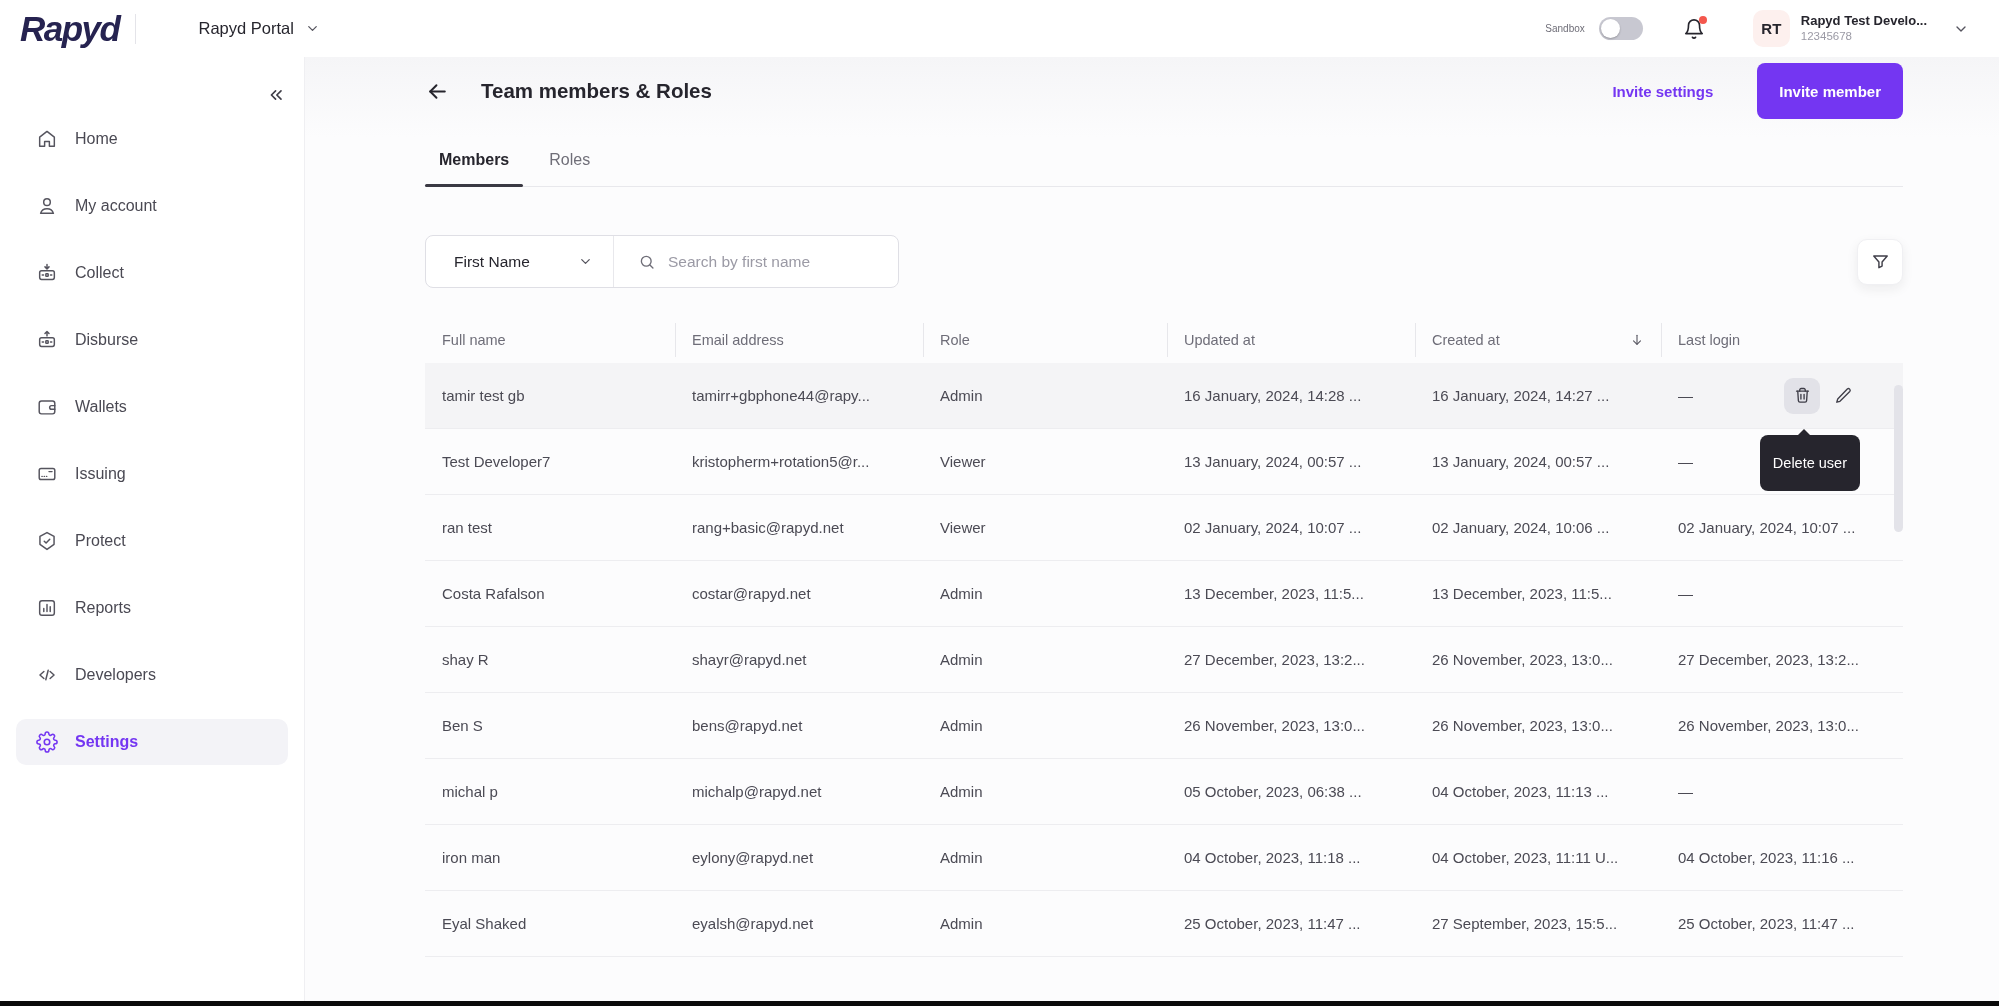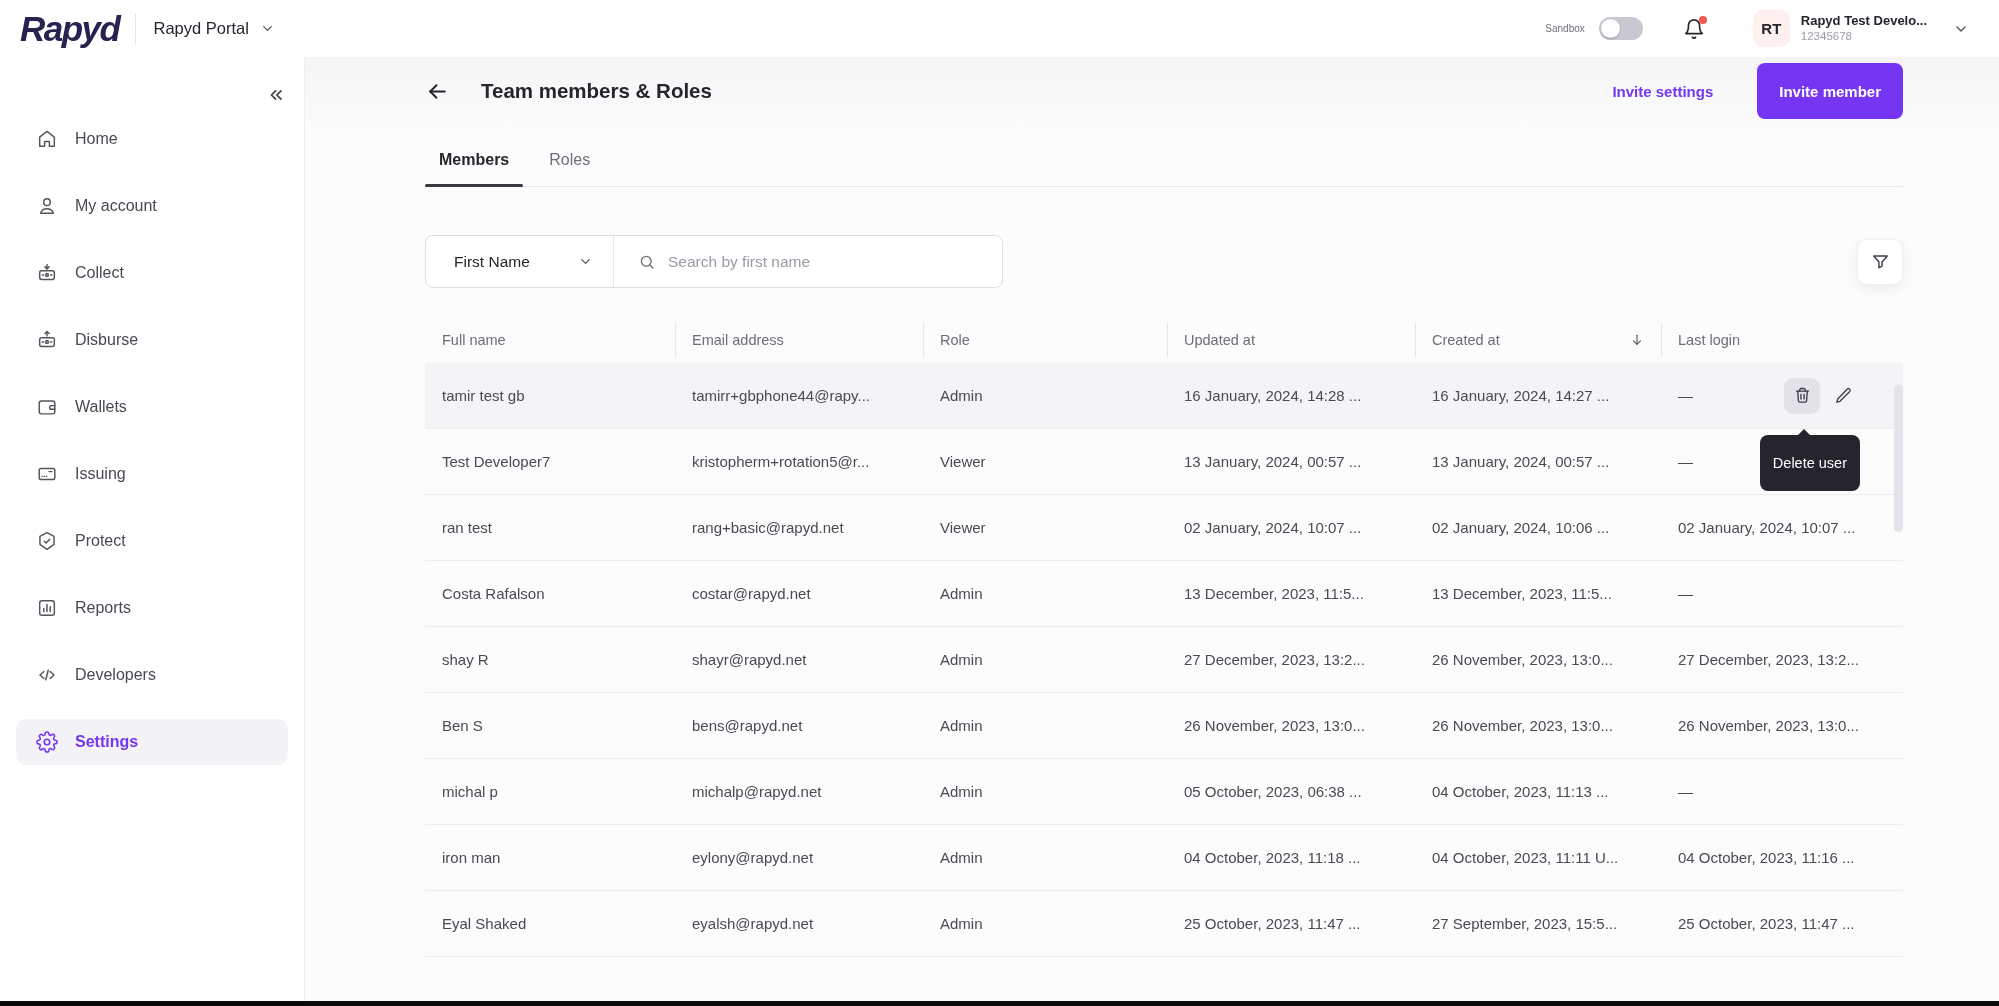--- a/index.html
+++ b/index.html
@@ -16,21 +16,21 @@
   
   .topbar {
     position: absolute; top: 0; left: 0; right: 0; height: 57px;
     background: #fff; display: flex; align-items: center; z-index: 10;
   }
   .logo {
     margin-left: 20px; font-size: 35px; font-weight: bold; font-style: italic;
     color: #262350; letter-spacing: -1.5px; line-height: 1;
   }
   .logo-divider { width: 1px; height: 30px; background: #e4e4e9; margin: 0 17px 0 16px; }
-  .portal-switcher { display: flex; align-items: center; gap: 11px; cursor: pointer; }
+  .portal-switcher { display: flex; align-items: center; gap: 11px; cursor: pointer; margin-left: 45px; }
   .portal-name { font-size: 16.5px; font-weight: 500; color: #26252d; }
   .topbar-right { margin-left: auto; display: flex; align-items: center; margin-right: 30px; }
   .sandbox-label { font-size: 10px; color: #6f6e78; }
   .toggle {
     width: 44px; height: 23px; border-radius: 12px; background: #c8c8d1;
     margin-left: 14px; position: relative; cursor: pointer;
   }
   .toggle .knob {
     position: absolute; left: 2px; top: 2px; width: 19px; height: 19px;
     border-radius: 50%; background: #fff; box-shadow: 0 1px 2px rgba(0,0,0,.25);
@@ -96,21 +96,21 @@
   }
   .tab.active { color: #26252d; font-weight: bold; }
   .tab.active::after {
     content: ""; position: absolute; left: 0; right: 0; bottom: -1px;
     height: 3px; background: #3a3943; border-radius: 2px;
   }
 
   
   .filter-bar { display: flex; align-items: center; margin: 48px 96px 0 120px; }
   .filter-combo {
-    display: flex; width: 578px; height: 53px; background: #fff;
+    display: flex; width: 474px; height: 53px; background: #fff;
     border: 1px solid #dfdfe5; border-radius: 8px; align-items: stretch;
   }
   .combo-select {
     width: 188px; display: flex; align-items: center; justify-content: space-between;
     padding: 0 20px 0 28px; border-right: 1px solid #e8e8ec; cursor: pointer;
     font-size: 15.5px; color: #26252d;
   }
   .combo-search { flex: 1; display: flex; align-items: center; padding: 0 16px 0 24px; gap: 12px; }
   .combo-search input {
     border: none; outline: none; background: transparent; flex: 1;

